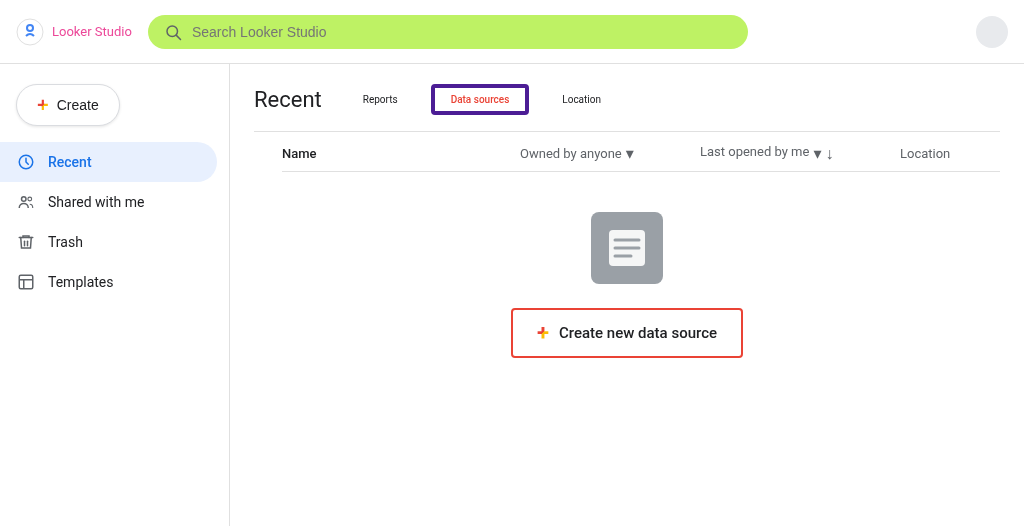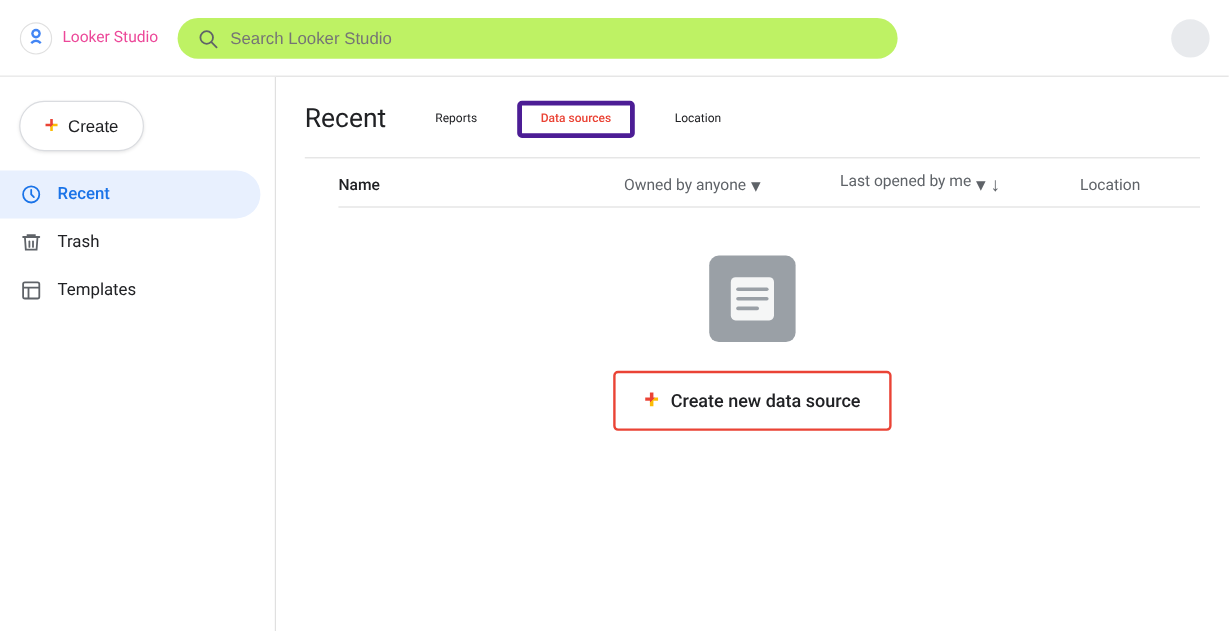--- a/index.html
+++ b/index.html
@@ -275,20 +275,31 @@
     <div class="nav-item active">
       <span class="nav-icon">
         <svg width="18" height="18" viewBox="0 0 24 24" fill="none">
           <circle cx="12" cy="12" r="9" stroke="#1a73e8" stroke-width="2"></circle>
           <polyline points="12,7 12,12 15,15" stroke="#1a73e8" stroke-width="2" stroke-linecap="round"></polyline>
         </svg>
       </span>
       <span>Recent</span>
     </div>
 
+    <div class="nav-item">
+      <span class="nav-icon">
+        <svg width="18" height="18" viewBox="0 0 24 24" fill="none">
+          <circle cx="9" cy="8" r="3" stroke="#5f6368" stroke-width="2"></circle>
+          <path d="M3 20c0-4 3-6 6-6s6 2 6 6" stroke="#5f6368" stroke-width="2" fill="none"></path>
+          <circle cx="17" cy="8" r="2.5" stroke="#5f6368" stroke-width="1.5"></circle>
+          <path d="M21 20c0-3-2-5-4-5" stroke="#5f6368" stroke-width="1.5" fill="none"></path>
+        </svg>
+      </span>
+      <span>Shared with me</span>
+    </div>
 
 
     <div class="nav-item">
       <span class="nav-icon">
         <svg width="18" height="18" viewBox="0 0 24 24" fill="none">
           <polyline points="3,6 5,6 21,6" stroke="#5f6368" stroke-width="2" stroke-linecap="round"></polyline>
           <path d="M8 6V4h8v2" stroke="#5f6368" stroke-width="2" stroke-linecap="round"></path>
           <path d="M19 6l-1 14H6L5 6" stroke="#5f6368" stroke-width="2" stroke-linecap="round" fill="none"></path>
           <line x1="10" y1="11" x2="10" y2="17" stroke="#5f6368" stroke-width="2" stroke-linecap="round"></line>
           <line x1="14" y1="11" x2="14" y2="17" stroke="#5f6368" stroke-width="2" stroke-linecap="round"></line>

